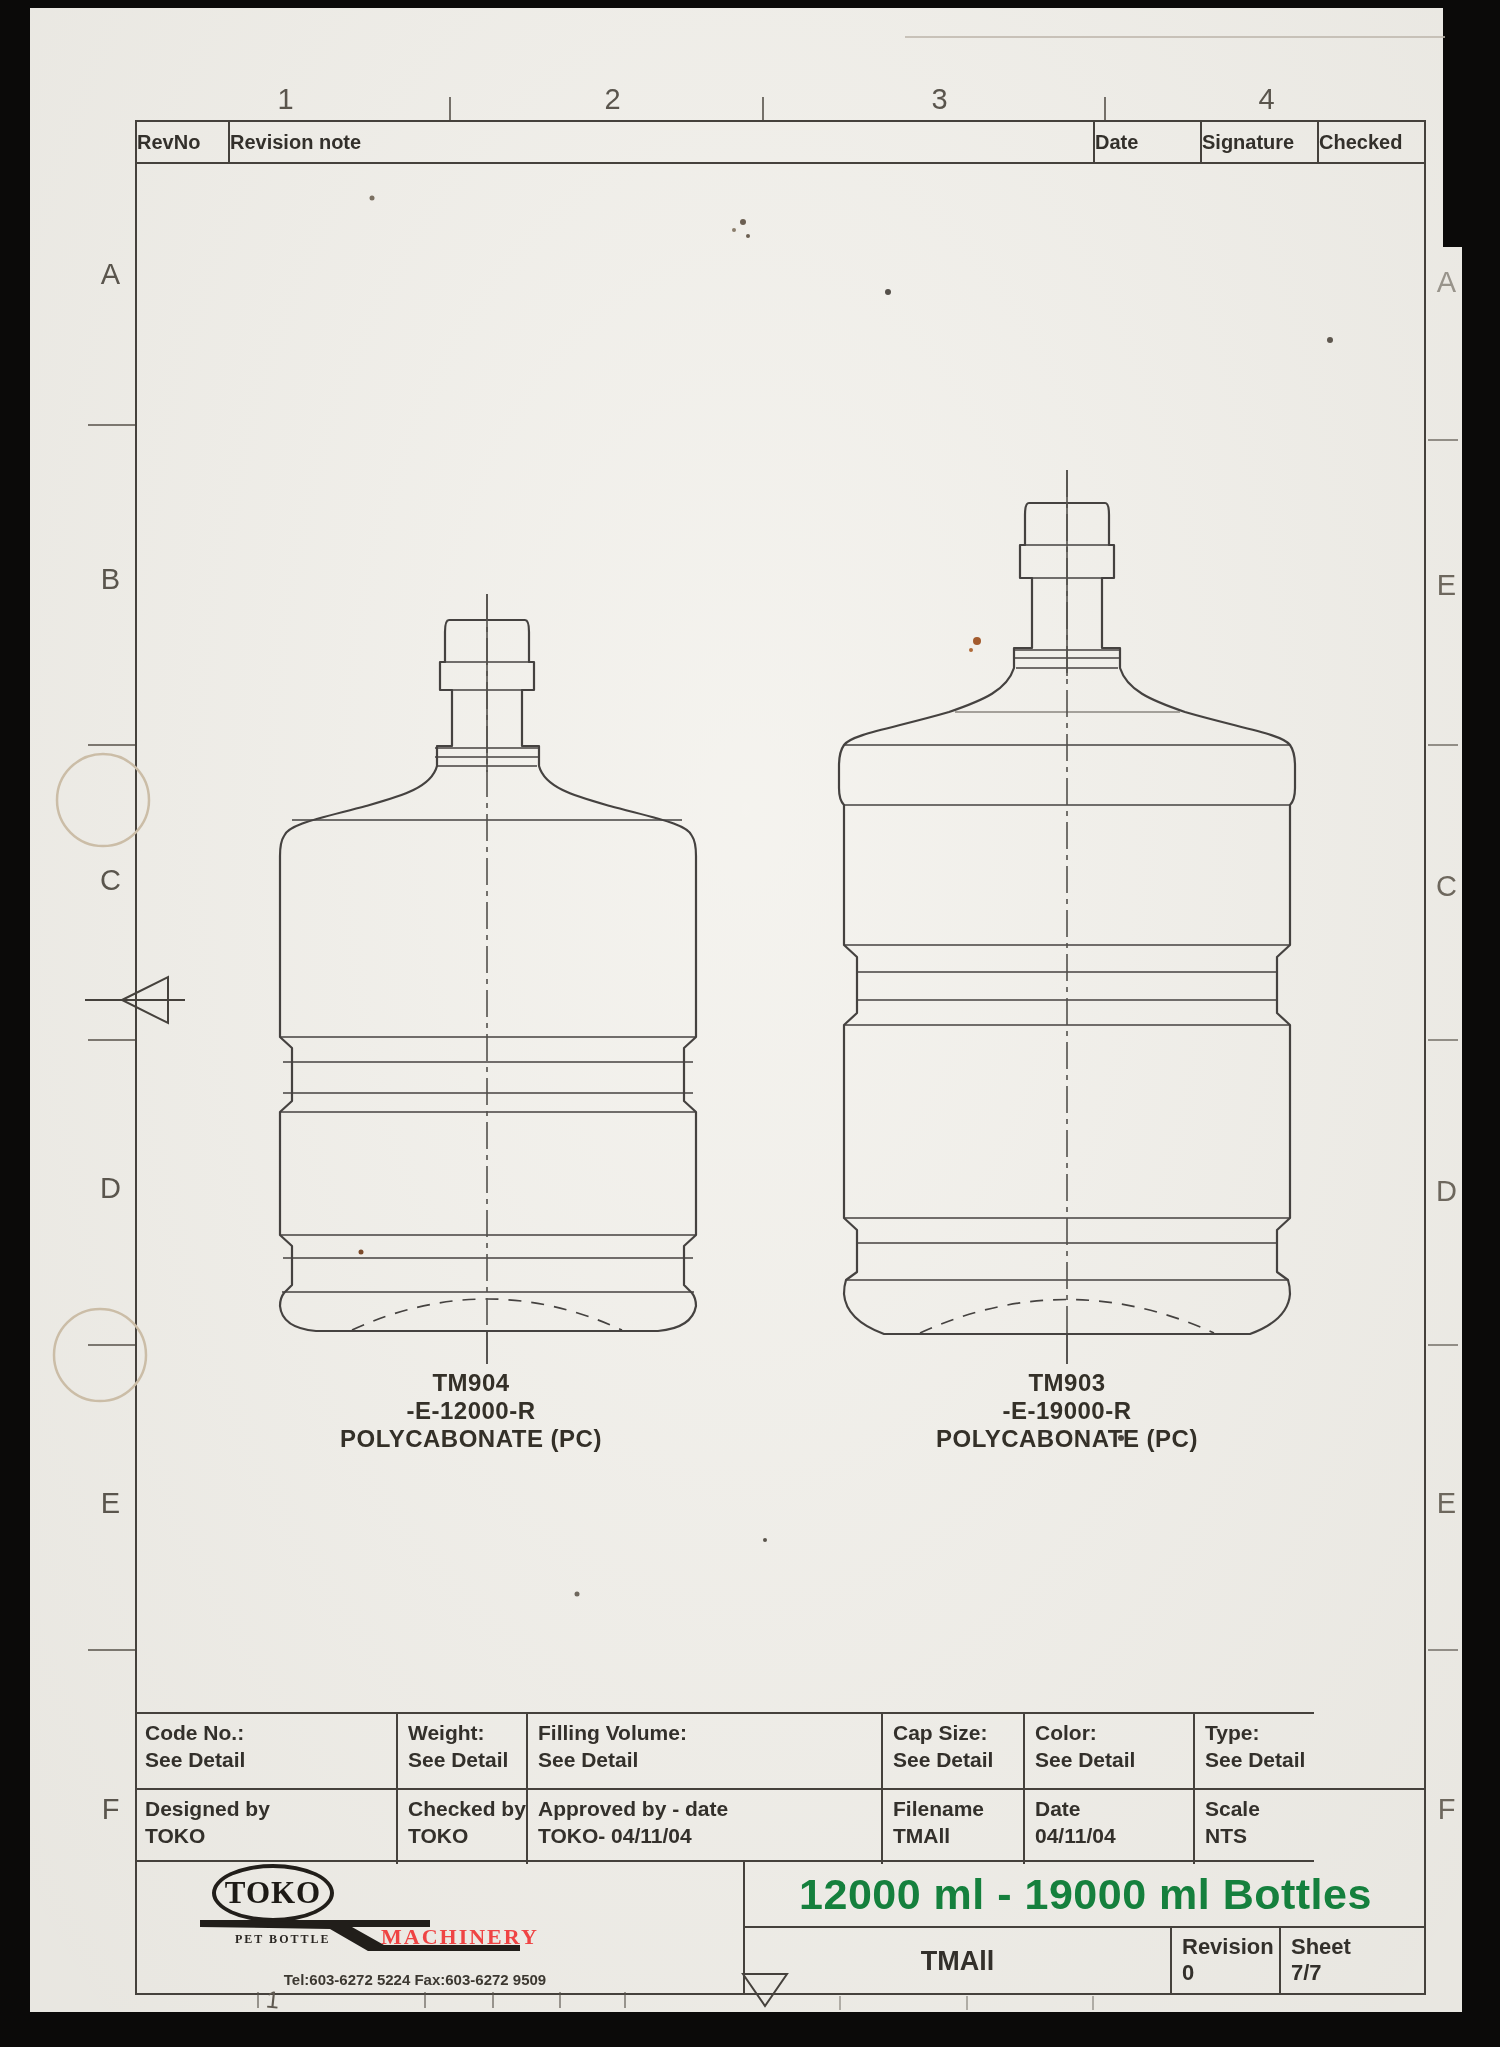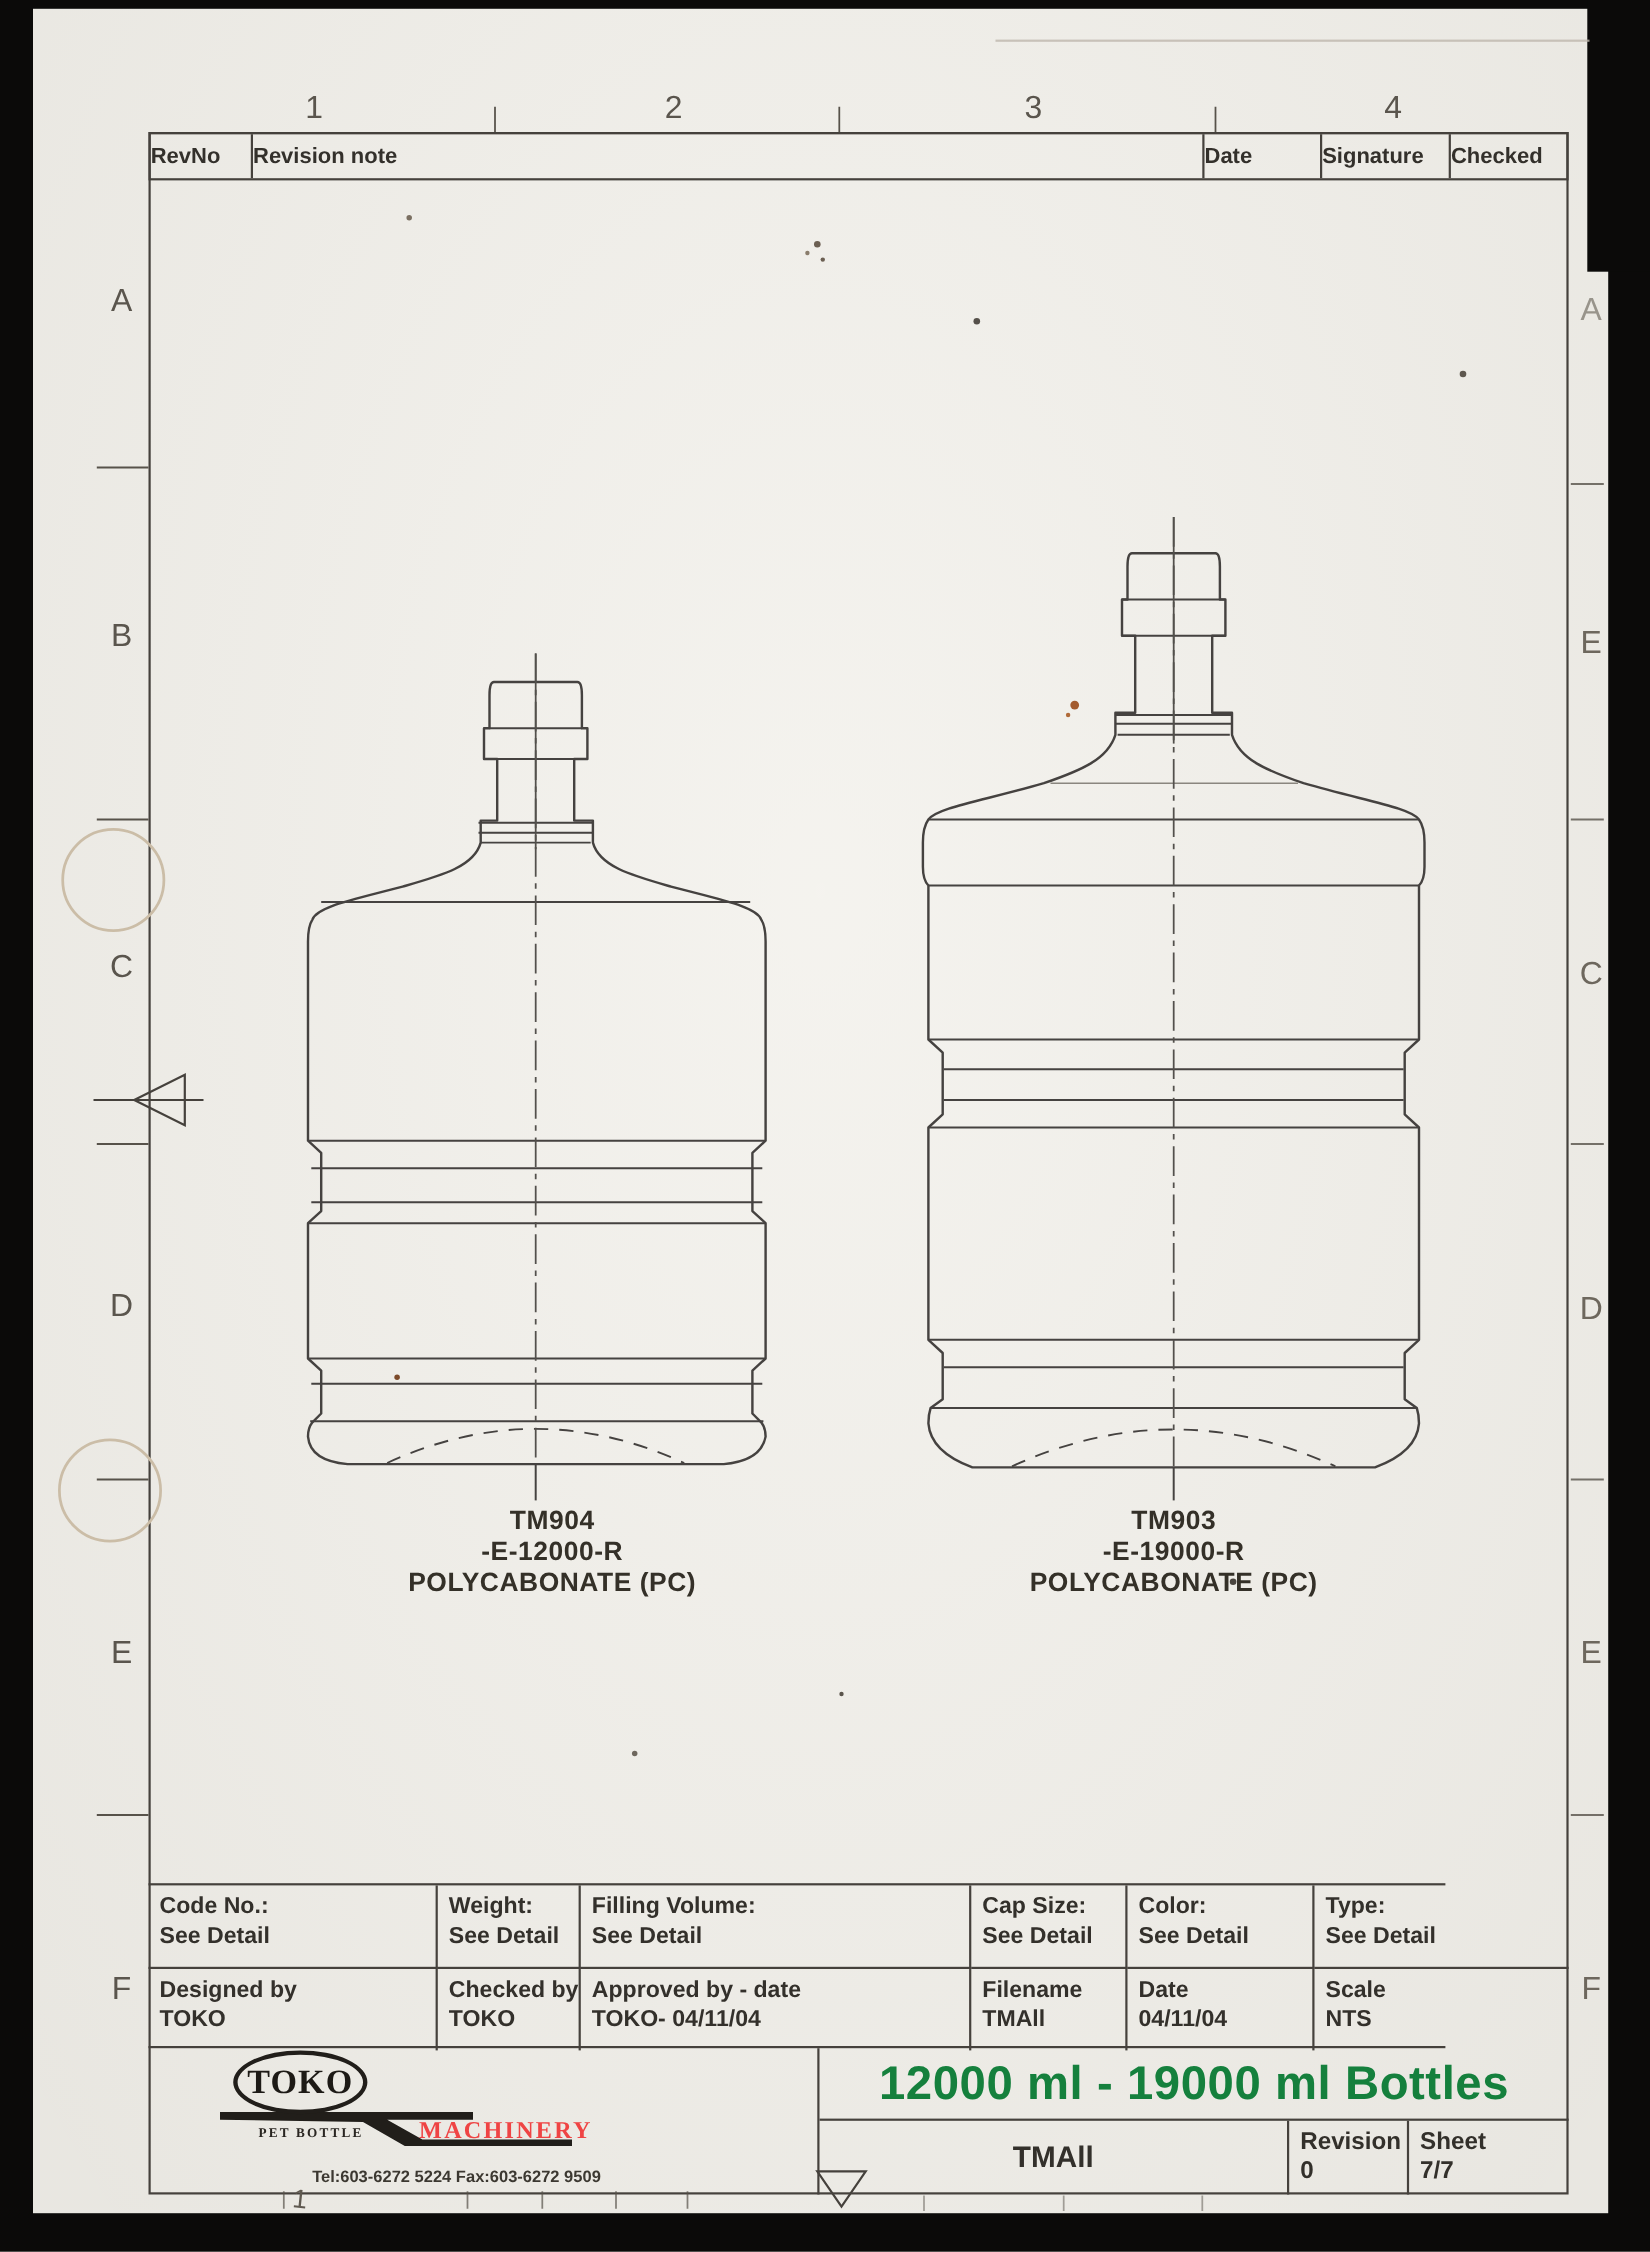--- a/index.html
+++ b/index.html
@@ -223,21 +223,21 @@
     <circle cx="1330" cy="340" r="3" fill="#5e574e"></circle>
     <circle cx="977" cy="641" r="4" fill="#a35b2e"></circle>
     <circle cx="971" cy="650" r="2" fill="#b06a38"></circle>
     <circle cx="361" cy="1252" r="2.5" fill="#7c4a2a"></circle>
     <circle cx="1121" cy="1438" r="3" fill="#4a453f"></circle>
     <circle cx="765" cy="1540" r="2" fill="#5a544c"></circle>
     <circle cx="577" cy="1594" r="2.5" fill="#6e675d"></circle>
   </g>
 </svg>
 
-<div class="bottle-label" style="left:292px;top:1369px;">
+<div class="bottle-label" style="left:261px;top:1369px;">
   <div>TM904</div>
   <div>-E-12000-R</div>
   <div>POLYCABONATE (PC)</div>
 </div>
 <div class="bottle-label" style="left:857px;top:1369px;">
   <div>TM903</div>
   <div>-E-19000-R</div>
   <div>POLYCABONATE (PC)</div>
 </div>
 

